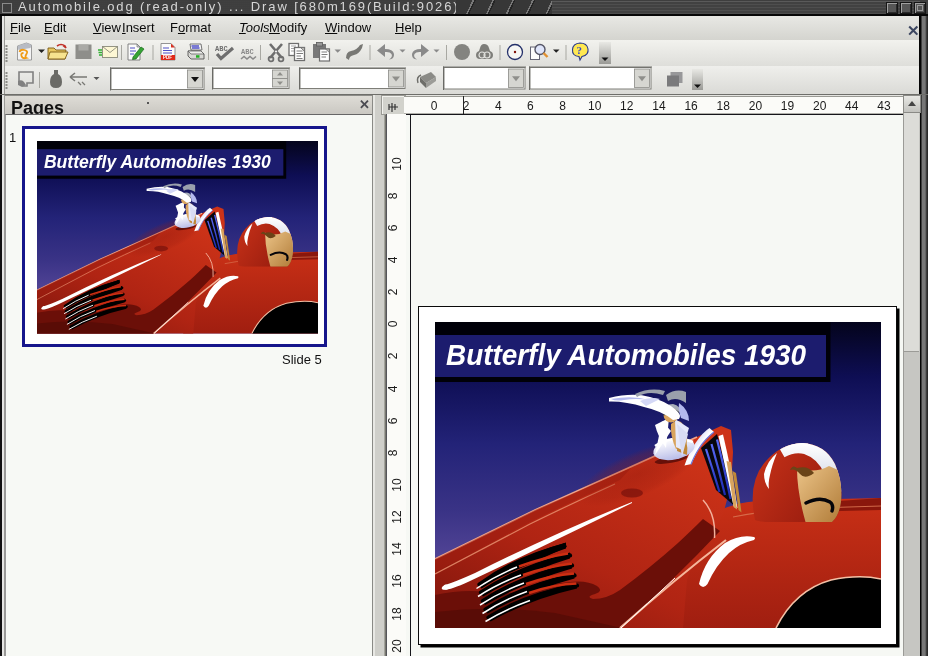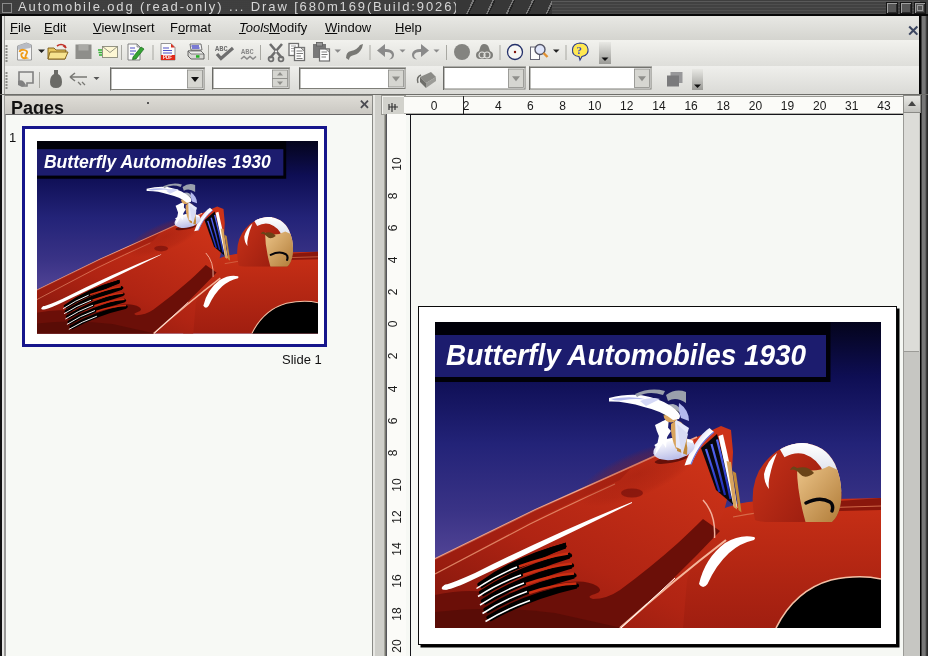--- a/index.html
+++ b/index.html
@@ -284,21 +284,21 @@
 <div class="abs" id="tbdark"></div>
 
 <div class="abs" id="pageshdr">
     <b>Pages</b>
   </div>
 <div class="abs" id="pagesdot"></div>
 <div class="abs" id="pagesx">✕</div>
 <div class="abs" id="pagespanel"></div>
 <div class="abs" id="thumbnum">1</div>
 <div class="abs" id="thumbsel"></div>
-<div class="abs" id="slidelabel">Slide 1</div>
+<div class="abs" id="slidelabel">Slide 5</div>
 
 <div class="abs" id="splitter"></div>
 <div class="abs" id="corner">
   <svg width="23" height="22">
       <path d="M7 11 L16 11 M10 7 L10 16 M7 8 L7 14 M13 8 L13 14" stroke="#333" stroke-width="1.2" fill="none"></path>
     </svg>
 </div>
 <div class="abs" id="hruler">
   <span class="hnum" style="left:30.0px;">0</span>
   <span class="hnum" style="left:62.1px;">2</span>
@@ -306,21 +306,21 @@
   <span class="hnum" style="left:126.4px;">6</span>
   <span class="hnum" style="left:158.6px;">8</span>
   <span class="hnum" style="left:190.7px;">10</span>
   <span class="hnum" style="left:222.8px;">12</span>
   <span class="hnum" style="left:255.0px;">14</span>
   <span class="hnum" style="left:287.1px;">16</span>
   <span class="hnum" style="left:319.3px;">18</span>
   <span class="hnum" style="left:351.4px;">20</span>
   <span class="hnum" style="left:383.5px;">19</span>
   <span class="hnum" style="left:415.7px;">20</span>
-  <span class="hnum" style="left:447.8px;">31</span>
+  <span class="hnum" style="left:447.8px;">44</span>
   <span class="hnum" style="left:480.0px;">43</span>
 </div>
 <div class="abs" id="hcursor"></div>
 <div class="abs" id="vruler">
   <span class="vnum" style="top:49.5px;">10</span>
   <span class="vnum" style="top:81.6px;">8</span>
   <span class="vnum" style="top:113.8px;">6</span>
   <span class="vnum" style="top:145.9px;">4</span>
   <span class="vnum" style="top:178.1px;">2</span>
   <span class="vnum" style="top:210.2px;">0</span>

